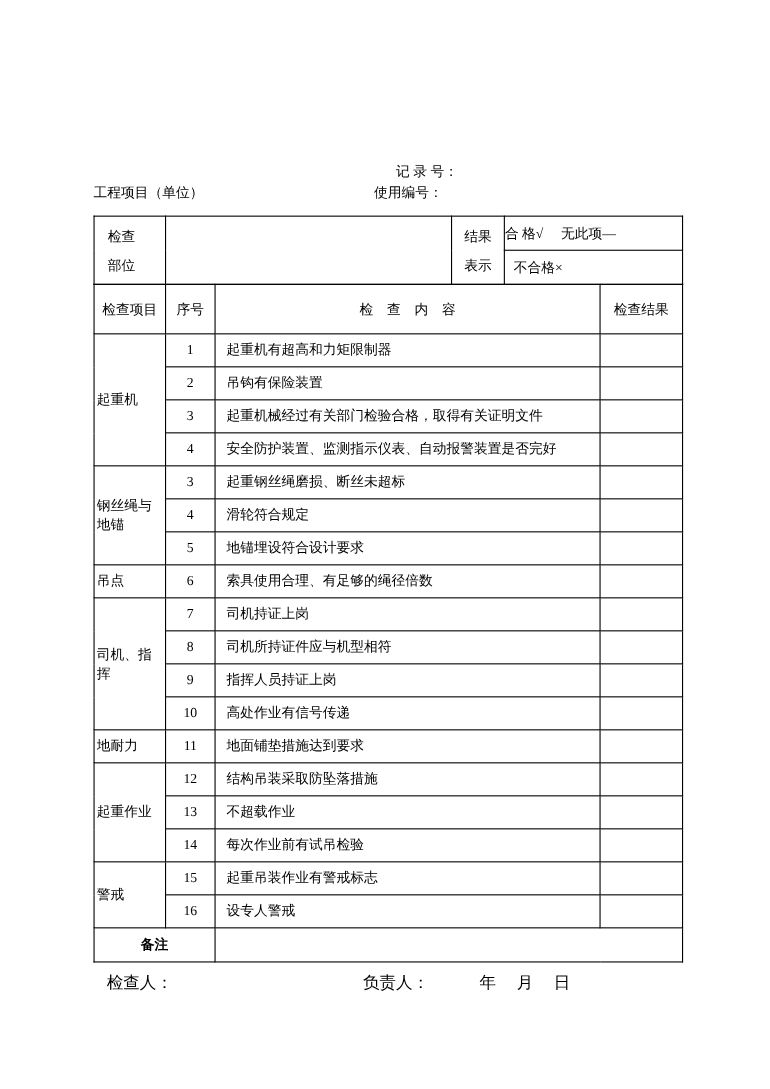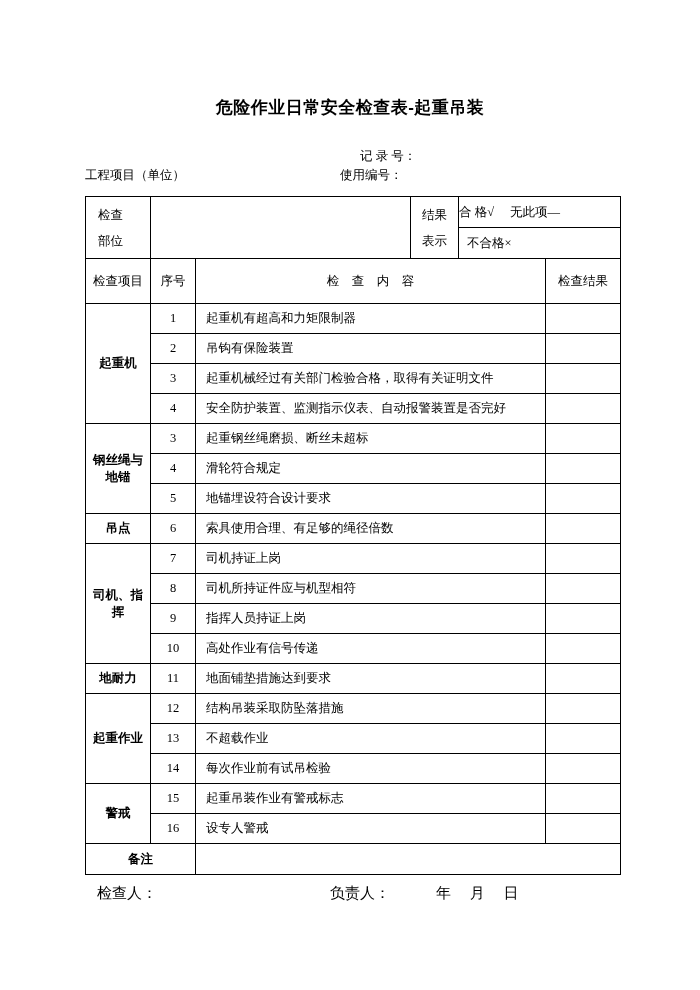--- a/index.html
+++ b/index.html
@@ -29,37 +29,36 @@
   .part-cell    { text-align: left; padding-left: 12px; font-weight: normal; line-height: 26px; }
   .reslabel-cell{ text-align: center; line-height: 26px; }
   .passna-cell  { padding-left: 0; }
   .passna-cell .gap { display: inline-block; width: 16px; }
   .fail-cell    { padding-left: 8px; }
 
   .main { margin-top: -1px; }
   tr.colhead { height: 45px; }
   tr.colhead td { text-align: center; }
   tr.data { height: 30px; }
-  .c-item { text-align: center; font-weight: bold; line-height: 17px; padding: 0 2px; }
+  .c-item { font-weight: normal; line-height: 17px; padding: 0 2px; }
   .c-no { text-align: center; }
   .c-content { padding-left: 10px; }
   tr.remarks { height: 31px; }
   .remarks-label { text-align: center; font-weight: bold; }
 
   .footer-label { position: absolute; font-size: 15px; white-space: pre; margin-left: 12px; }
   .f-inspector { left: 85px;  top: 884px; }
   .f-manager   { left: 318px; top: 884px; }
   .f-date      { left: 424px; top: 884px; }
 </style>
 </head>
 <body>
 
 <div class="page">
 
-  <h1 class="title">危险作业日常安全检查表-起重吊装</h1>
 
   <div class="meta m-record">记 录 号：</div>
   <div class="meta m-project">工程项目（单位）</div>
   <div class="meta m-usage">使用编号：</div>
 
   <div class="tablewrap">
 
     <table class="tophead">
       <colgroup>
           <col style="width:65px">

